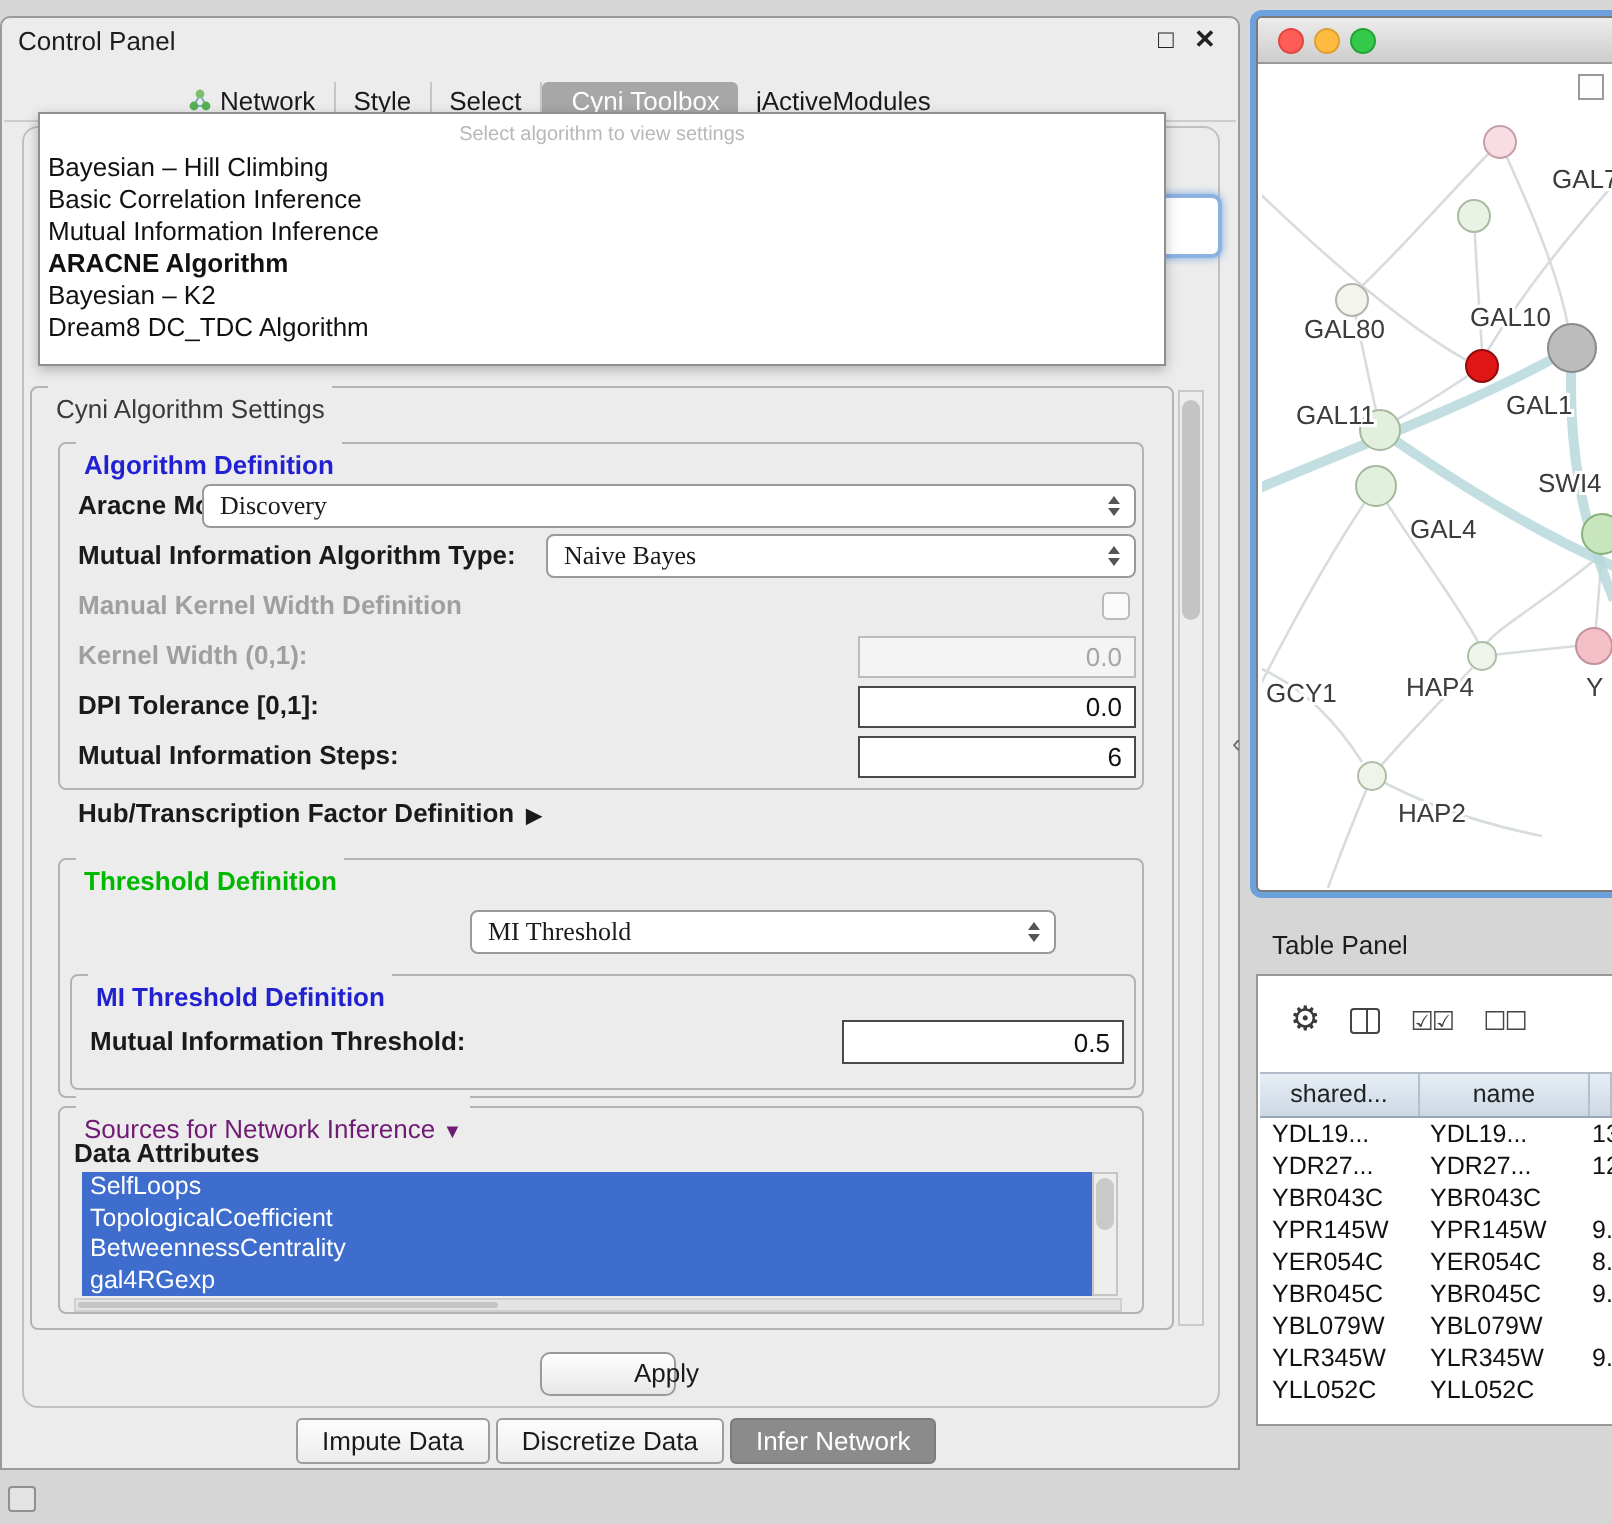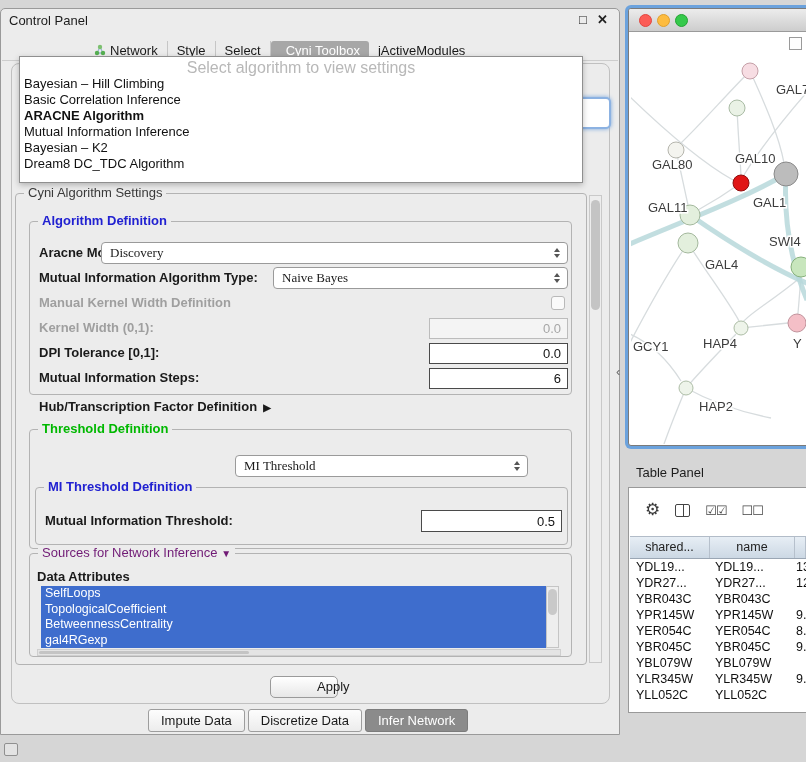--- a/index.html
+++ b/index.html
@@ -16,26 +16,26 @@
   .tab{padding:2px 9px;display:flex;align-items:center;gap:4px;border-right:1px solid #c6c6c6;white-space:nowrap;}
   .tab:last-child{border-right:none;}
   .tab.active{background:#a7a7a7;color:#fff;border-radius:3px;border-right:none;padding-left:15px;}
   .tab-underline{position:absolute;left:1px;right:1px;top:51px;height:1px;background:#cdcdcd;}
   .outline{position:absolute;left:10px;top:54px;width:597px;height:639px;border:1px solid #c0c0c0;border-radius:8px;}
   .combo-frag{position:absolute;left:560px;top:88px;width:46px;height:28px;background:#fff;
               border:2px solid #8cb2e2;border-radius:5px;box-shadow:0 0 4px #78a6dd;z-index:5;}
   
   .dropdown{position:absolute;left:18px;top:47px;width:562px;background:#fff;border:1px solid #8f8f8f;
             z-index:50;padding:2px 0 10px 0;box-shadow:0 2px 6px rgba(0,0,0,.25);}
-  .dd-placeholder{text-align:center;color:#b8b8b8;font-size:16px;height:17px;line-height:17px;}
+  .dd-placeholder{text-align:center;color:#b8b8b8;font-size:10px;height:17px;line-height:17px;}
   .dd-item{font-size:13px;height:16px;line-height:16px;padding-left:4px;color:#111;}
   .dd-item.selected{font-weight:bold;}
   
   .fs{position:absolute;border:1px solid #b3b3b3;border-radius:4px;}
-  .fs>.legend{position:absolute;top:-9px;left:8px;background:#ececec;padding:0 4px;font-size:13px;white-space:nowrap;}
+  .fs>.legend{position:absolute;top:-9px;left:8px;background:#ececec;padding:12px 4px;font-size:13px;white-space:nowrap;}
   .fs-cyni{left:14px;top:184px;width:570px;height:470px;}
   .fs-cyni>.legend{color:#3a3a3a;}
   .fs-alg{left:28px;top:212px;width:541px;height:172px;}
   .fs-alg>.legend{color:#2121d1;font-weight:bold;}
   .fs-thr{left:28px;top:420px;width:541px;height:118px;}
   .fs-thr>.legend{color:#00b800;font-weight:bold;}
   .fs-mithr{left:34px;top:478px;width:531px;height:56px;}
   .fs-mithr>.legend{color:#2121d1;font-weight:bold;}
   .fs-src{left:28px;top:544px;width:541px;height:102px;}
   .fs-src>.legend{color:#701a75;font-weight:normal;}
@@ -226,22 +226,22 @@
         <div class="btab">Impute Data</div>
         <div class="btab">Discretize Data</div>
         <div class="btab active">Infer Network</div>
       </div>
 
     <div class="dropdown">
       <div class="dd-placeholder">Select algorithm to view settings</div>
       <div>
           <div class="dd-item">Bayesian – Hill Climbing</div>
           <div class="dd-item">Basic Correlation Inference</div>
+          <div class="dd-item">Mutual Information Inference</div>
           <div class="dd-item selected">ARACNE Algorithm</div>
-          <div class="dd-item">Mutual Information Inference</div>
           <div class="dd-item">Bayesian – K2</div>
           <div class="dd-item">Dream8 DC_TDC Algorithm</div>
         </div>
     </div>
   </div>
 
   <div class="net">
     <div class="net-title">
       <span class="tl red"></span>
       <span class="tl yellow"></span>

